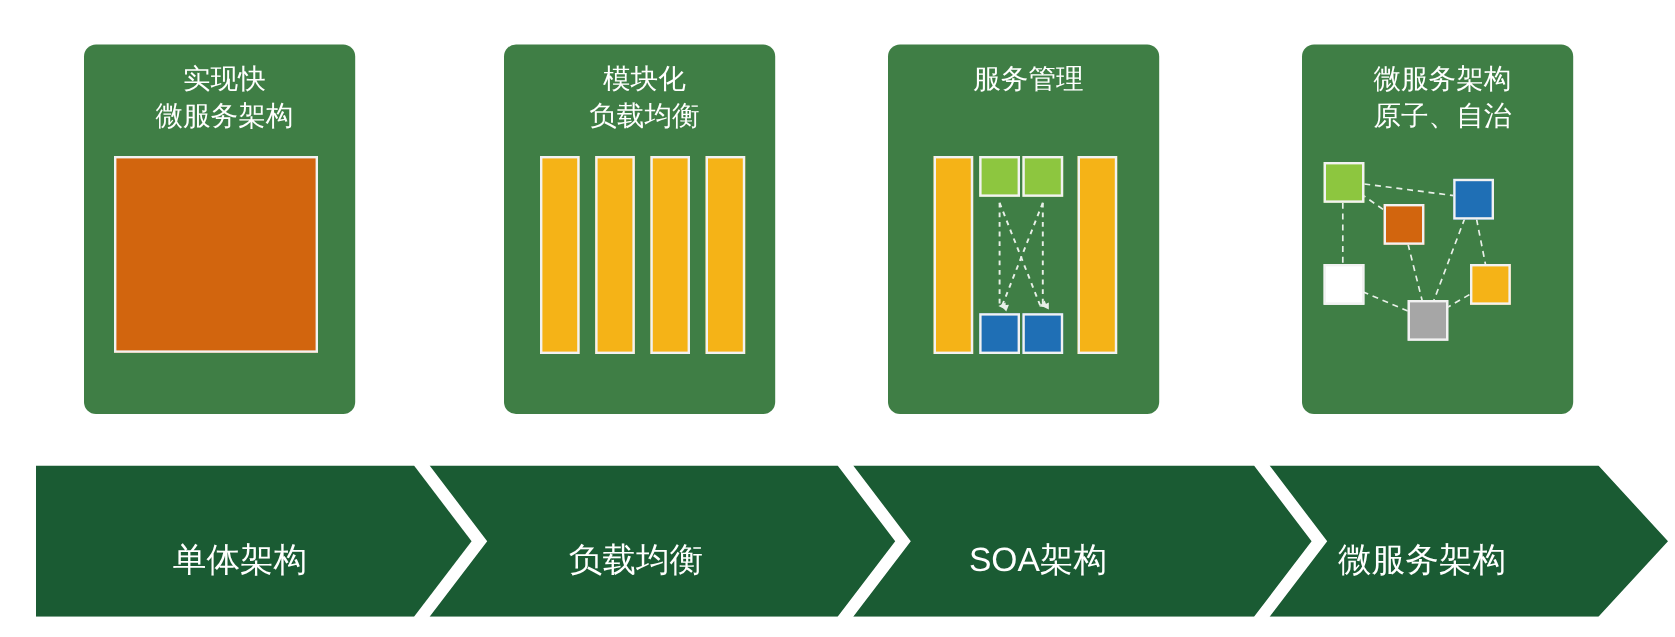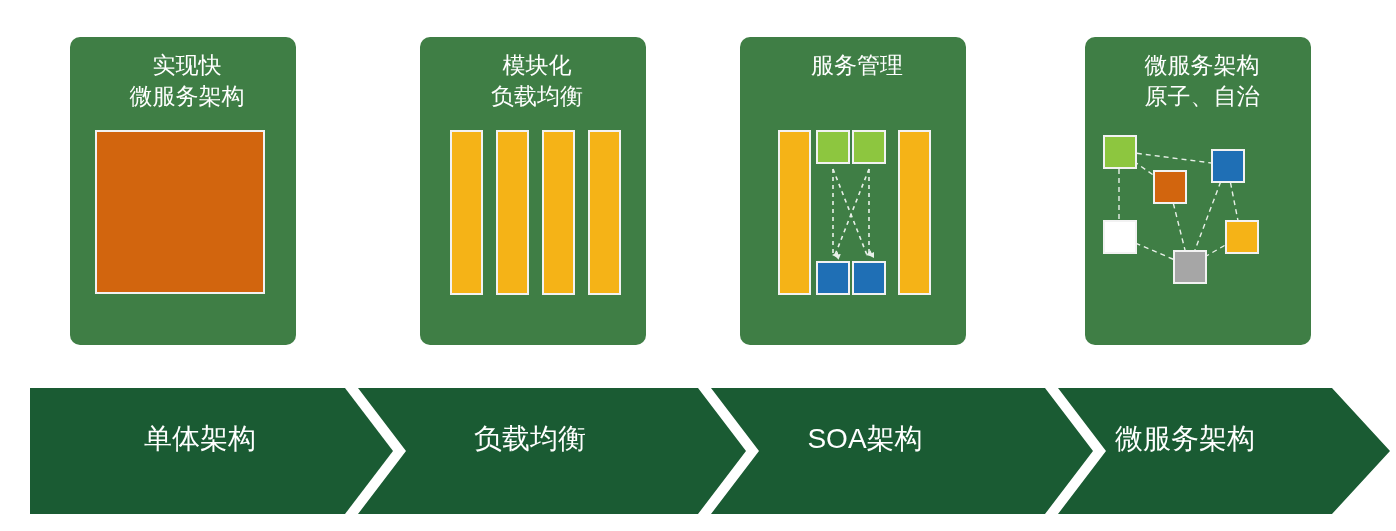--- a/index.html
+++ b/index.html
@@ -18,21 +18,21 @@
     color:#ffffff; font-size:23px; line-height:31px; font-weight:400;
   }
   .blk { position:absolute; border:2px solid #f2f2f2; }
   .mono-square { left:25px; top:93px; width:170px; height:164px; background:var(--orange); }
   .vbar { width:33px; height:165px; top:93px; background:var(--yellow); }
   .sq  { width:34px; height:34px; }
   .svg-overlay { position:absolute; left:0; top:0; width:226px; height:308px; pointer-events:none; }
   
   .band { position:absolute; left:0; top:388px; width:1396px; height:126px; }
   .band-label {
-    position:absolute; top:376px; height:126px;
+    position:absolute; top:404px; height:126px;
     display:flex; align-items:center; justify-content:center;
     color:#ffffff; font-size:28px;
   }
 </style>
 </head>
 <body>
 
 <div class="canvas">
 
   <div class="card" style="left:70px">

